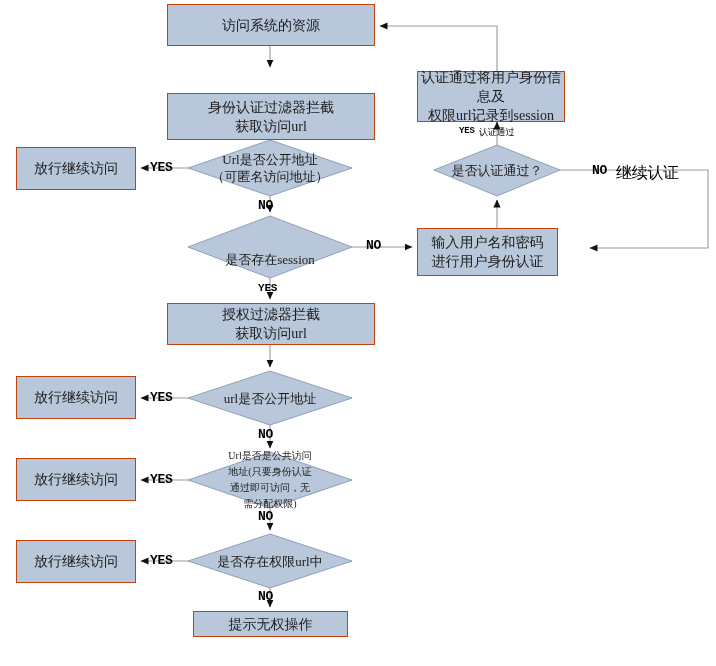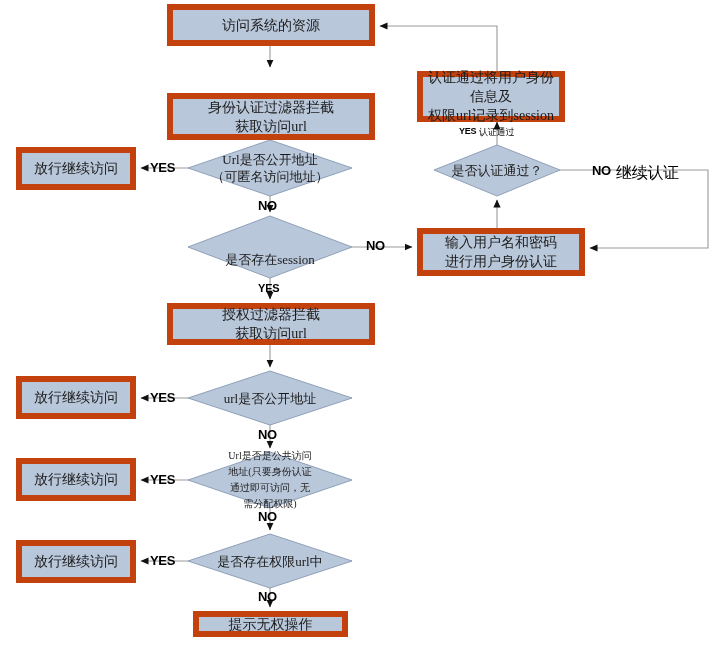--- a/index.html
+++ b/index.html
@@ -30,21 +30,21 @@
   .node {
     position: absolute;
     box-sizing: border-box;
     display: flex;
     align-items: center;
     justify-content: center;
     text-align: center;
   }
   .proc {
     background: #b9c7da;
-    border: 6px solid #c2410c;
+    border: 1px solid #c2410c;
     color: #1b1b1b;
     font-size: 14px;
     line-height: 19px;
     font-family: "Liberation Serif", "DejaVu Serif", serif;
   }
   .proc .txt { white-space: pre-line; }
   .dec {
     
     color: #1b1b1b;
     font-size: 13px;
@@ -52,21 +52,21 @@
     font-family: "Liberation Serif", "DejaVu Serif", serif;
     background: transparent;
     border: 0;
   }
   .dec .txt { white-space: pre-line; }
   .edge-label {
     position: absolute;
     color: #000000;
     font-size: 13px;
     font-weight: bold;
-    font-family: Liberation Sans, sans-serif;
+    font-family: Liberation Mono, monospace;
     white-space: nowrap;
     background: transparent;
     letter-spacing: -0.3px;
   }
   .edge-label.small {
     font-size: 9px;
     font-weight: bold;
     letter-spacing: -0.2px;
   }
 </style>
@@ -137,21 +137,21 @@
 
   <div class="node proc" style="left:417px; top:71px; width:148px; height:51px;">
     <span class="txt">认证通过将用户身份信息及
 权限url记录到session</span>
   </div>
 
   <div class="node proc" style="left:16px; top:147px; width:120px; height:43px;">
     <span class="txt">放行继续访问</span>
   </div>
 
-  <div class="node proc" style="left:417px; top:228px; width:168px; height:48px;">
+  <div class="node proc" style="left:417px; top:228px; width:141px; height:48px;">
     <span class="txt">输入用户名和密码
 进行用户身份认证</span>
   </div>
 
   <div class="node proc" style="left:167px; top:303px; width:208px; height:42px;">
     <span class="txt">授权过滤器拦截
 获取访问url</span>
   </div>
 
   <div class="node proc" style="left:16px; top:376px; width:120px; height:43px;">

